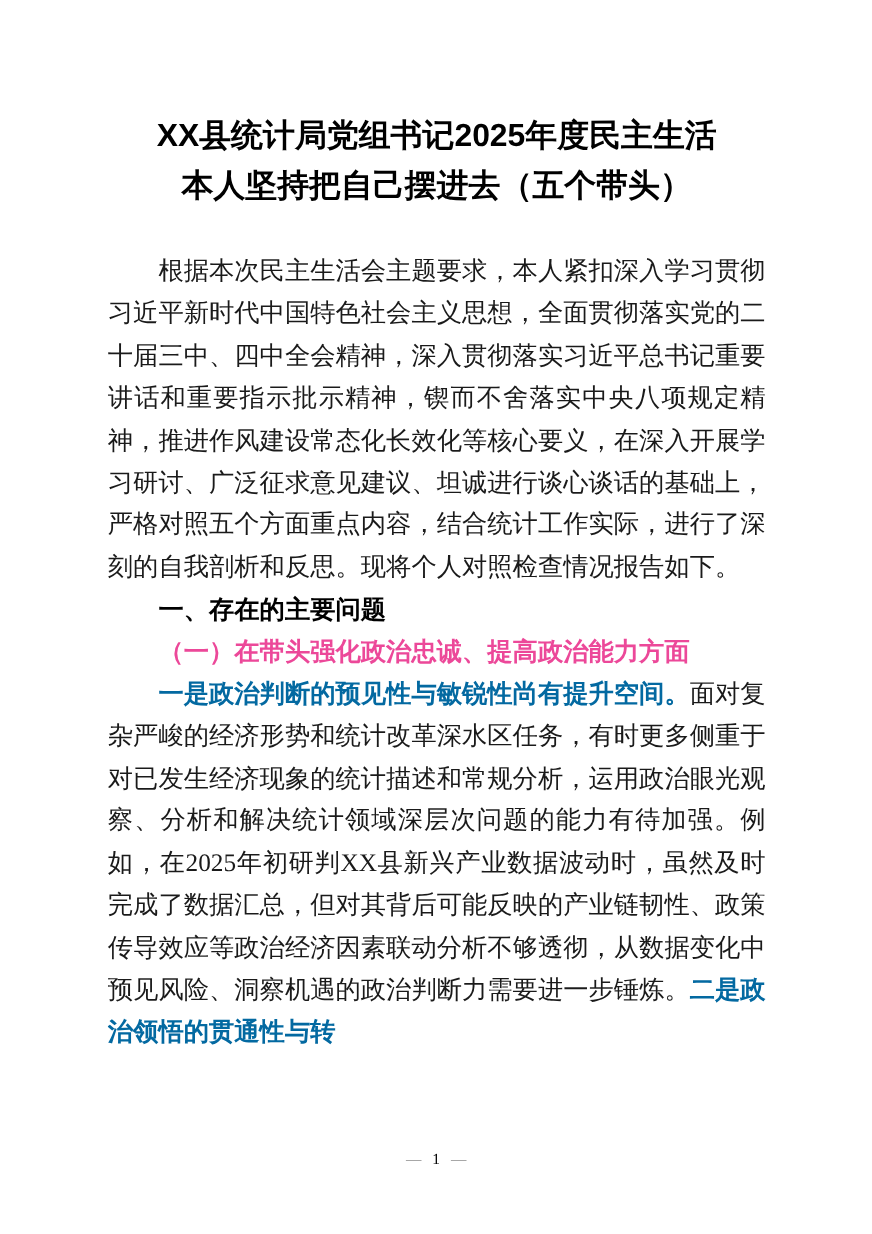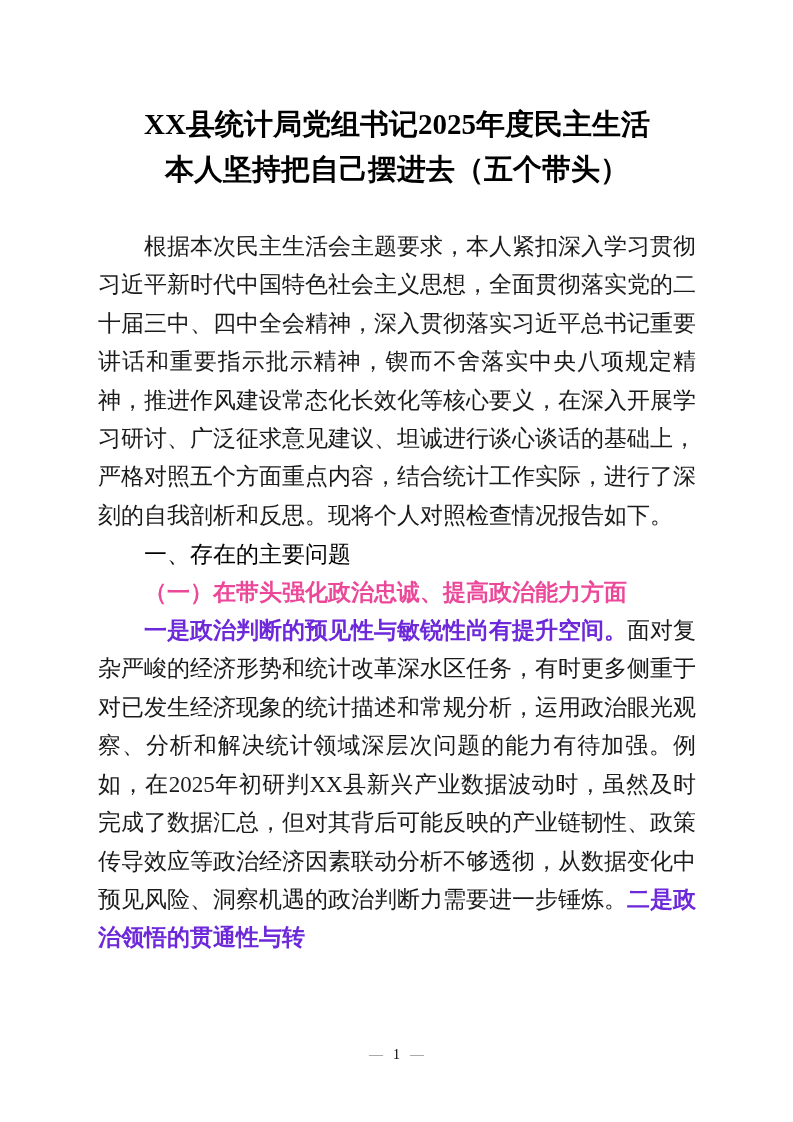--- a/index.html
+++ b/index.html
@@ -14,35 +14,35 @@
   .content {
     position: absolute; left: 98px; right: 97px; top: 0;
     height: 1036px; overflow: hidden;
   }
   .doc-title {
     margin-top: 102px;
     text-align: center;
     font-weight: bold;
     color: #000000;
     font-size: 29px; line-height: 45px;
-    font-family: Liberation Serif, serif;
+    font-family: Liberation Sans, sans-serif;
   }
   .body-text {
     margin-top: 36px;
     font-size: 23px; line-height: 38.4px;
     text-align: justify;
     text-justify: inter-character;
   }
   .body-text p { margin: 0; text-indent: 2em; }
   .h-hei {
     font-family: "Liberation Sans", "DejaVu Sans", sans-serif;
-    font-weight: normal; color: #000000;
+    font-weight: bold; color: #000000;
   }
   .h-kai { font-weight: bold; color: #ec4899; }
-  .bold  { font-weight: bold; color: #6d28d9; }
+  .bold  { font-weight: bold; color: #0369a1; }
   .footer {
     position: absolute; left: 0; right: 0; top: 1044px;
     text-align: center;
     font-size: 14px; line-height: 22px;
     color: #000000;
     font-family: "Liberation Serif", "DejaVu Serif", serif;
   }
   .footer .dash { color: #8f8f8f; padding: 0 10px; }
 </style>
 </head>

